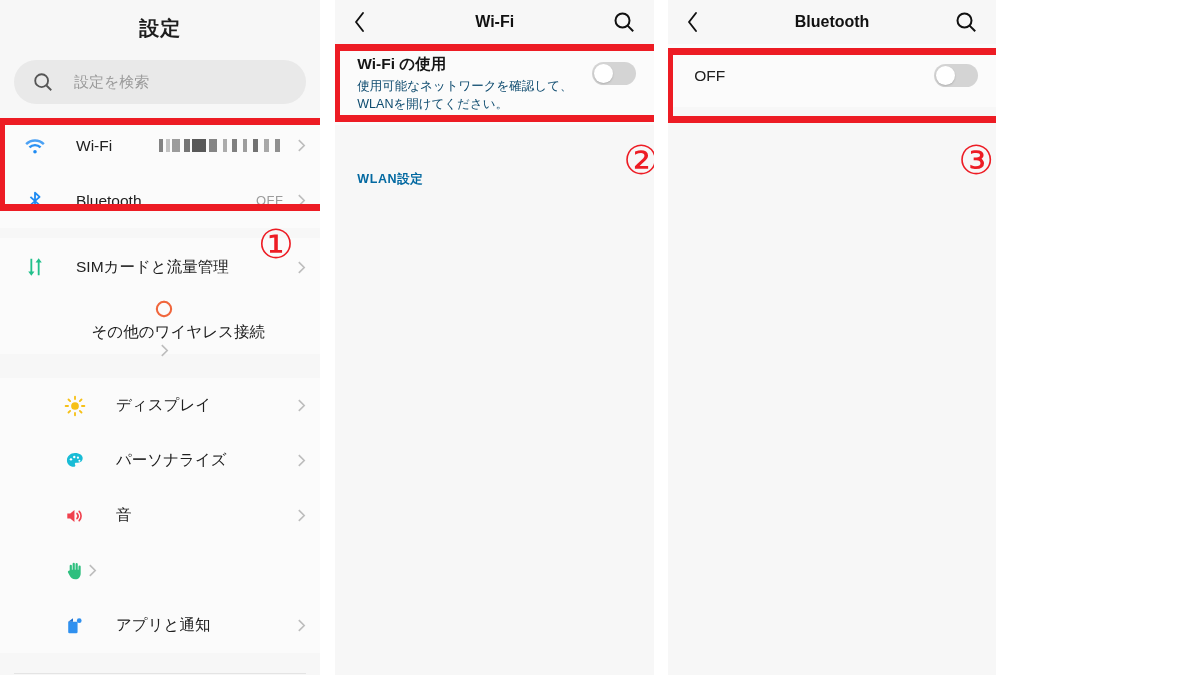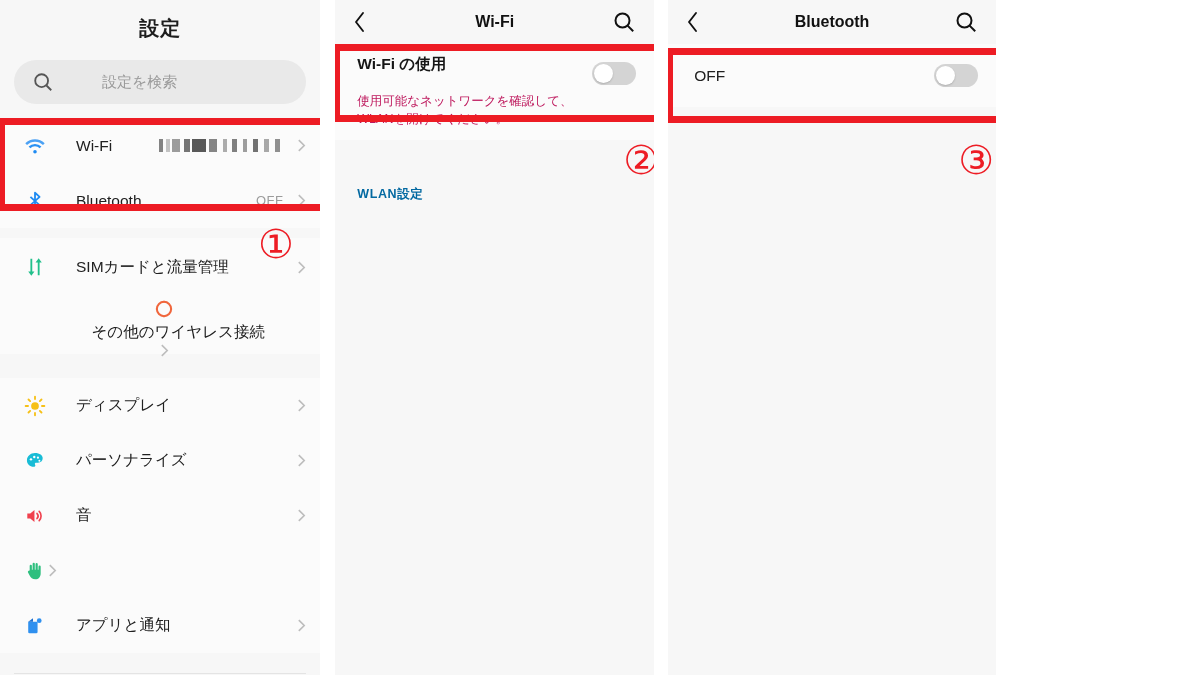--- a/index.html
+++ b/index.html
@@ -43,34 +43,33 @@
   }
   .search-wrap {
     margin: 18px 14px 0 14px;
     height: 44px;
     border-radius: 22px;
     background: #e9e9e9;
     display: flex;
     align-items: center;
     padding: 0 18px;
     box-sizing: border-box;
-    gap: 28px;
   }
   .search-icon { width: 22px; height: 22px; flex: none; }
   .search-ph {
     margin-left: 20px;
     color: #9a9a9a;
     font-size: 15px;
   }
   .group {
     margin-top: 10px;
     background: #fbfbfb;
   }
   .group.g2 { margin-top: 14px; }
-  .group.g3 { margin-top: 24px; }
+  .group.g3 { margin-top: 24px; padding-left: 40px; }
   .row {
     height: 55px;
     display: flex;
     align-items: center;
     padding: 0 14px 0 22px;
     box-sizing: border-box;
     background: #fbfbfb;
   }
   .row .ic {
     width: 26px;
@@ -151,25 +150,25 @@
     padding: 10px 18px 12px 22px;
     box-sizing: border-box;
     display: flex;
     align-items: flex-start;
   }
   .card .texts { flex: 1; min-width: 0; }
   .card .t-main {
     font-size: 15.5px;
     color: #161616;
     font-weight: bold;
-    margin-bottom: 17px;
+    margin-bottom: 2px;
   }
   .card .t-sub {
     font-size: 12.5px;
-    color: #be185d;
+    color: #0c4a6e;
     line-height: 1.45;
   }
   .toggle {
     width: 44px;
     height: 23px;
     border-radius: 12px;
     background: #d4d4d4;
     flex: none;
     position: relative;
     margin-top: 8px;

